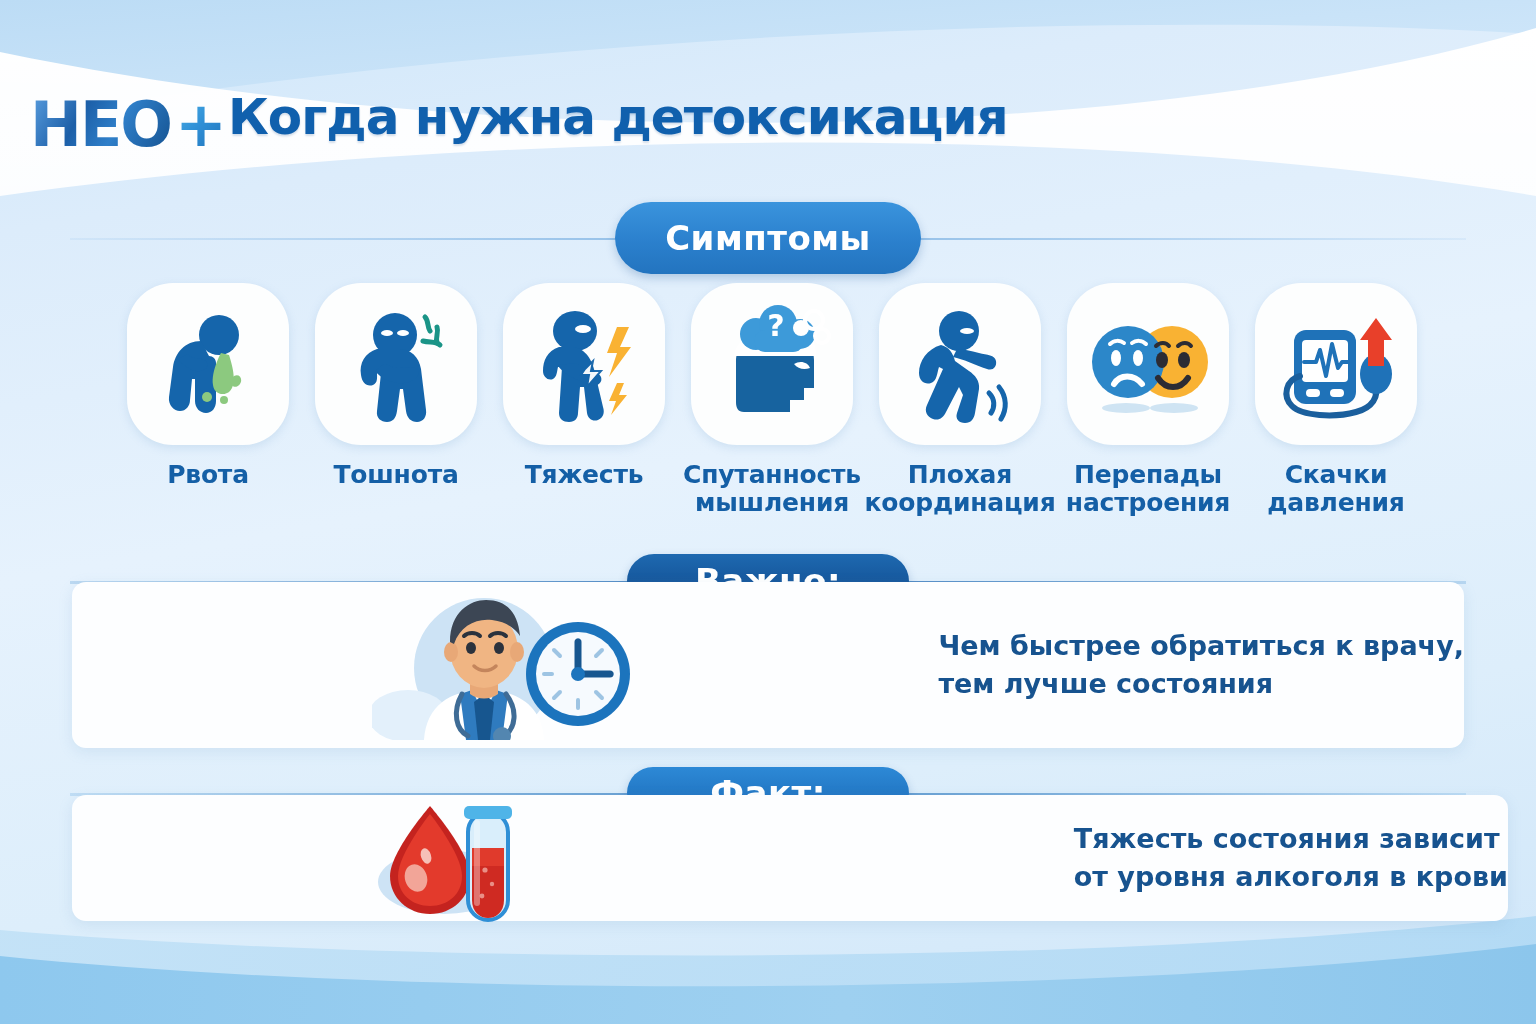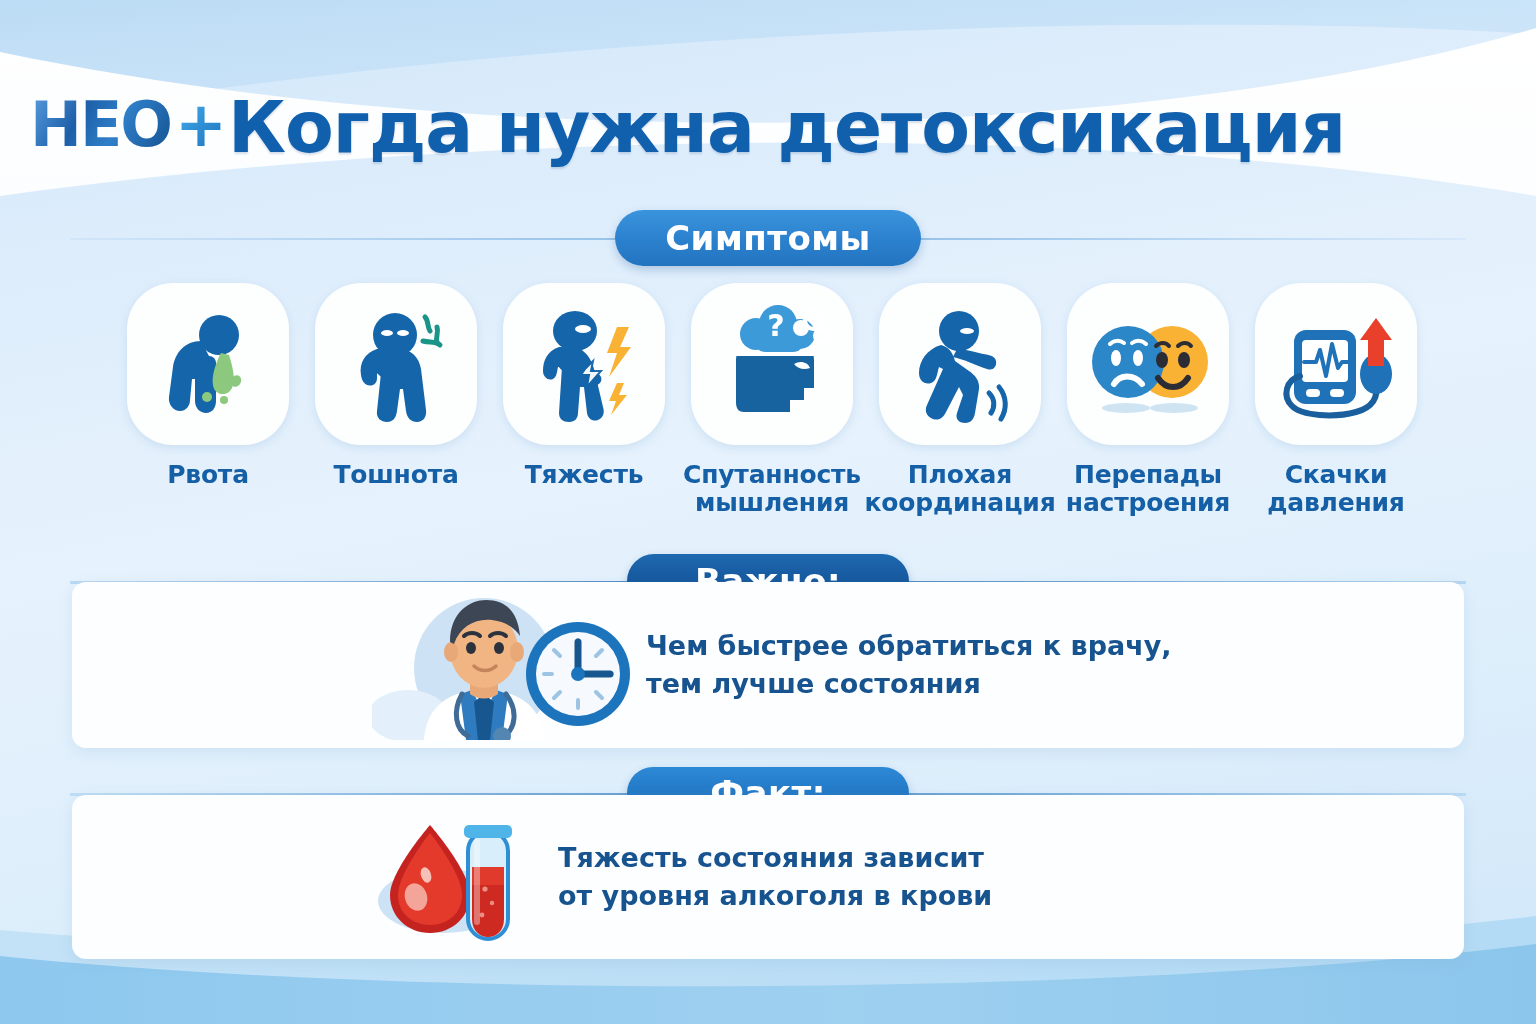--- a/index.html
+++ b/index.html
@@ -35,21 +35,21 @@
     font-family:"DejaVu Sans", sans-serif;font-weight:bold;
   }
   .logo-plus{
     margin-left:4px;
     background:linear-gradient(135deg,#4fb4e8 0%,#2f8fd6 50%,#1f6fb5 100%);
     -webkit-background-clip:text;background-clip:text;color:transparent;
     font-family:"DejaVu Sans", sans-serif;font-weight:bold;
   }
   .page-title{
     position:absolute;left:228px;top:84px;
-    font-size:71px;font-weight:bold;line-height:1;
+    font-size:50px;font-weight:bold;line-height:1;
     color:#1060ad;
     font-family:"DejaVu Sans", sans-serif;
     letter-spacing:-1px;
     text-shadow:0 2px 2px rgba(30,80,140,.18);
   }
 
   
   .sec-row{position:absolute;left:0;width:1536px;height:0;}
   .sec-line{
     position:absolute;left:70px;right:70px;top:0;height:2px;
@@ -59,21 +59,21 @@
     position:absolute;left:50%;transform:translate(-50%,-50%);
     color:#ffffff;font-weight:bold;
     font-family:"DejaVu Sans", sans-serif;
     border-radius:40px;
     display:flex;align-items:center;justify-content:center;
     box-shadow:0 4px 10px rgba(25,85,150,.25);
     white-space:nowrap;
   }
   .badge-symptoms{
     background:linear-gradient(180deg,#3a94dd 0%,#2b80cd 55%,#2374bf 100%);
-    font-size:34px;width:306px;height:56px;letter-spacing:.5px;
+    font-size:34px;width:306px;height:72px;letter-spacing:.5px;
   }
   .badge-important{
     background:linear-gradient(180deg,#1e69b0 0%,#15569b 55%,#12508f 100%);
     font-size:34px;width:282px;height:54px;letter-spacing:.5px;
   }
   .badge-fact{
     background:linear-gradient(180deg,#2d89d6 0%,#2277c4 55%,#1d6cb6 100%);
     font-size:34px;width:282px;height:52px;letter-spacing:.5px;
   }
 
@@ -101,23 +101,23 @@
   }
 
   
   .panel{
     position:absolute;left:72px;width:1392px;
     background:#fdfeff;
     border-radius:14px;
     box-shadow:0 4px 14px rgba(120,165,205,.18);
   }
   .panel-important{top:582px;height:166px;}
-  .panel-fact{top:795px;height:164px;}
+  .panel-fact{top:795px;height:126px;padding-left:44px;}
   .panel-inner{
-    position:absolute;inset:0;display:flex;align-items:center;
+    position:absolute;inset:0;display:flex;align-items:center;justify-content:space-between;
   }
   .panel-text{
     font-size:27px;font-weight:bold;line-height:1.42;
     color:#17538f;font-family:"DejaVu Sans", sans-serif;
   }
   .panel-text span{display:block;}
 
   .art{position:relative;flex:none;}
 
   

